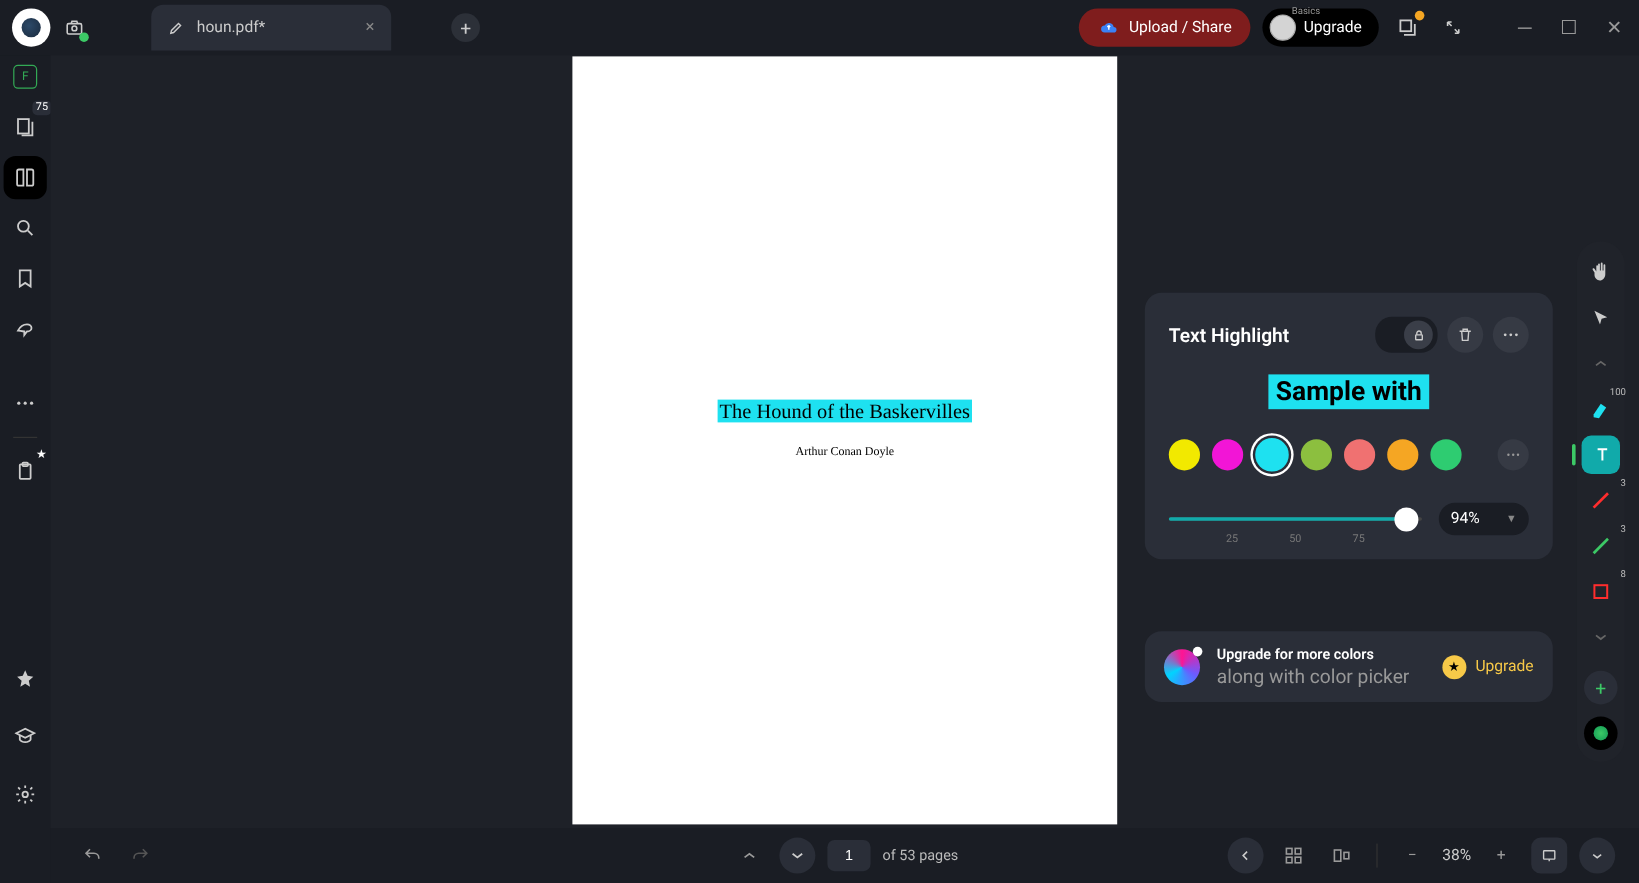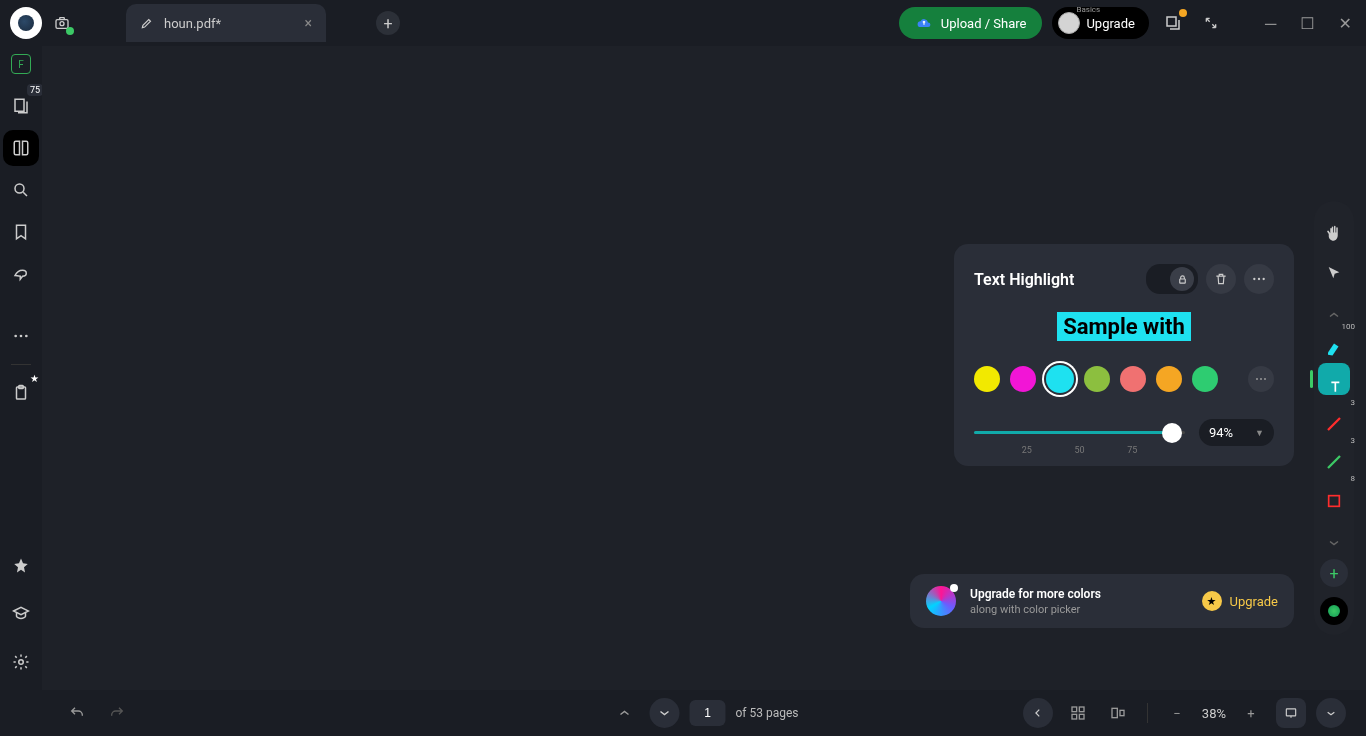--- a/index.html
+++ b/index.html
@@ -51,21 +51,21 @@
     }
     .tab .pencil-icon { color: #ccc; }
     .tab .close-x { margin-left: auto; color: #888; font-size: 14px; cursor:pointer;}
     .new-tab {
       width: 24px; height: 24px; border-radius: 50%; background: #2c3038;
       color: #ccc; display:flex;align-items:center;justify-content:center;
       margin-left: 50px; font-size: 16px; cursor:pointer;
     }
     .titlebar-right { margin-left: auto; display: flex; align-items: center; gap: 10px; padding-right: 10px;}
     .upload-btn {
-      background: #15803d; border-radius: 18px; height: 32px;
+      background: #7f1d1d; border-radius: 18px; height: 32px;
       display:flex;align-items:center;padding:0 16px;color:#fff;font-size:13px;gap:8px;cursor:pointer;
     }
     .upgrade-btn {
       background: #000; border-radius: 18px; height: 32px;
       display:flex;align-items:center;padding:0 14px 0 6px;color:#fff;font-size:13px;gap:6px;cursor:pointer;
       position:relative;
     }
     .upgrade-btn .moon{width:22px;height:22px;border-radius:50%;background:#d4d4d4;border:1px solid #aaa;}
     .upgrade-btn .basics{position:absolute;top:-2px;left:24px;font-size:8px;color:#999;}
     .titlebar-icon { width:28px;height:28px;display:flex;align-items:center;justify-content:center;color:#ccc;cursor:pointer;position:relative;}
@@ -149,40 +149,40 @@
     .tp-slider-row{display:flex;align-items:center;gap:14px;margin-top:26px;}
     .tp-slider{flex:1;position:relative;height:24px;text-align:right;}
     .tp-track{position:absolute;top:10px;left:0;right:0;height:3px;background:#444;border-radius:2px;}
     .tp-fill{position:absolute;top:10px;left:0;height:3px;background:#1aa;border-radius:2px;}
     .tp-thumb{position:absolute;top:2px;width:20px;height:20px;border-radius:50%;background:#fff;transform:translateX(-50%);}
     .tp-tick{position:absolute;top:24px;font-size:9px;color:#777;transform:translateX(-50%);}
     .tp-pct{background:#1a1d24;border-radius:14px;padding:6px 10px;font-size:13px;display:flex;align-items:center;gap:22px;}
     .tp-pct .chev{font-size:9px;color:#888;}
 
     .upgrade-panel{
-      position:absolute; right:72px; top:480px; width:384px;
+      position:absolute; right:72px; top:480px; width:340px;
       background:#2a2e38;border-radius:14px;padding:12px 16px;
-      display:flex;align-items:center;gap:14px;margin-top:48px;
+      display:flex;align-items:center;gap:14px;
     }
     .up-ring{width:30px;height:30px;border-radius:50%;background:conic-gradient(#ff1493,#6b5cff,#00d4ff,#ff1493);display:flex;align-items:center;justify-content:center;position:relative;}
     .up-ring::after{content:'';position:absolute;top:-2px;right:-2px;width:8px;height:8px;background:#fff;border-radius:50%;}
     .up-text .t{font-size:12px;font-weight:600;}
-    .up-text .s{font-size:11px;color:#999;margin-top:2px;}
+    .up-text .s{font-size:16px;color:#999;margin-top:2px;}
     .up-right{margin-left:auto;display:flex;align-items:center;gap:8px;}
     .up-star{width:20px;height:20px;border-radius:50%;background:#f7c948;display:flex;align-items:center;justify-content:center;font-size:11px;color:#000;}
     .up-label{color:#f7c948;font-size:13px;}
 
     
     .right-toolbar{
       position:absolute;right:12px;top:155px;
       width:40px;border-radius:20px;background:#20232a;
       display:flex;flex-direction:column;align-items:center;
       padding:10px 0;gap:6px;
     }
-    .rt-item{width:32px;height:32px;display:flex;align-items:flex-end;justify-content:center;color:#ccc;cursor:pointer;position:relative;border-radius:8px;text-decoration:underline;}
+    .rt-item{width:32px;height:32px;display:flex;align-items:center;justify-content:center;color:#ccc;cursor:pointer;position:relative;border-radius:8px;text-decoration:underline;}
     .rt-item.sel{background:#1aa;}
     .rt-badge{position:absolute;top:-3px;right:-5px;font-size:8px;color:#bbb;}
     .rt-accent{position:absolute;left:-8px;top:50%;transform:translateY(-50%);width:3px;height:18px;background:#3cc966;border-radius:2px;}
     .rt-plus{width:28px;height:28px;border-radius:50%;background:#2a2e38;display:flex;align-items:center;justify-content:center;color:#3cc966;margin-top:6px;}
     .rt-logo{width:28px;height:28px;border-radius:50%;background:#000;display:flex;align-items:center;justify-content:center;margin-top:4px;}
     .rt-logo span{width:12px;height:12px;border-radius:50%;background:radial-gradient(circle,#3cc966,#195);}
 
     
     .bottombar{
       position:absolute;bottom:0;left:42px;right:0;height:46px;
@@ -318,20 +318,26 @@
     <div class="sb-item">
       <svg width="18" height="18" viewBox="0 0 24 24" fill="none" stroke="currentColor" stroke-width="2">
           <circle cx="12" cy="12" r="3"></circle>
           <path d="M12 2v3M12 19v3M4.2 4.2l2.1 2.1M17.7 17.7l2.1 2.1M2 12h3M19 12h3M4.2 19.8l2.1-2.1M17.7 6.3l2.1-2.1"></path>
         </svg>
     </div>
   </div>
 </div>
 
 <div class="main">
+  <div class="page">
+    <div class="page-title">
+      <span>The Hound of the Baskervilles</span>
+    </div>
+    <div class="page-author">Arthur Conan Doyle</div>
+  </div>
 
   <div class="tool-panel">
     <div class="tp-head">
       <div class="tp-title">Text Highlight</div>
       <div class="tp-head-right">
         <div class="tp-lock">
           <span style="width:10px"></span>
           <span class="knob">
             <svg width="11" height="11" viewBox="0 0 24 24" fill="none" stroke="currentColor" stroke-width="2.5">
                 <rect x="6" y="11" width="12" height="9" rx="1"></rect>

